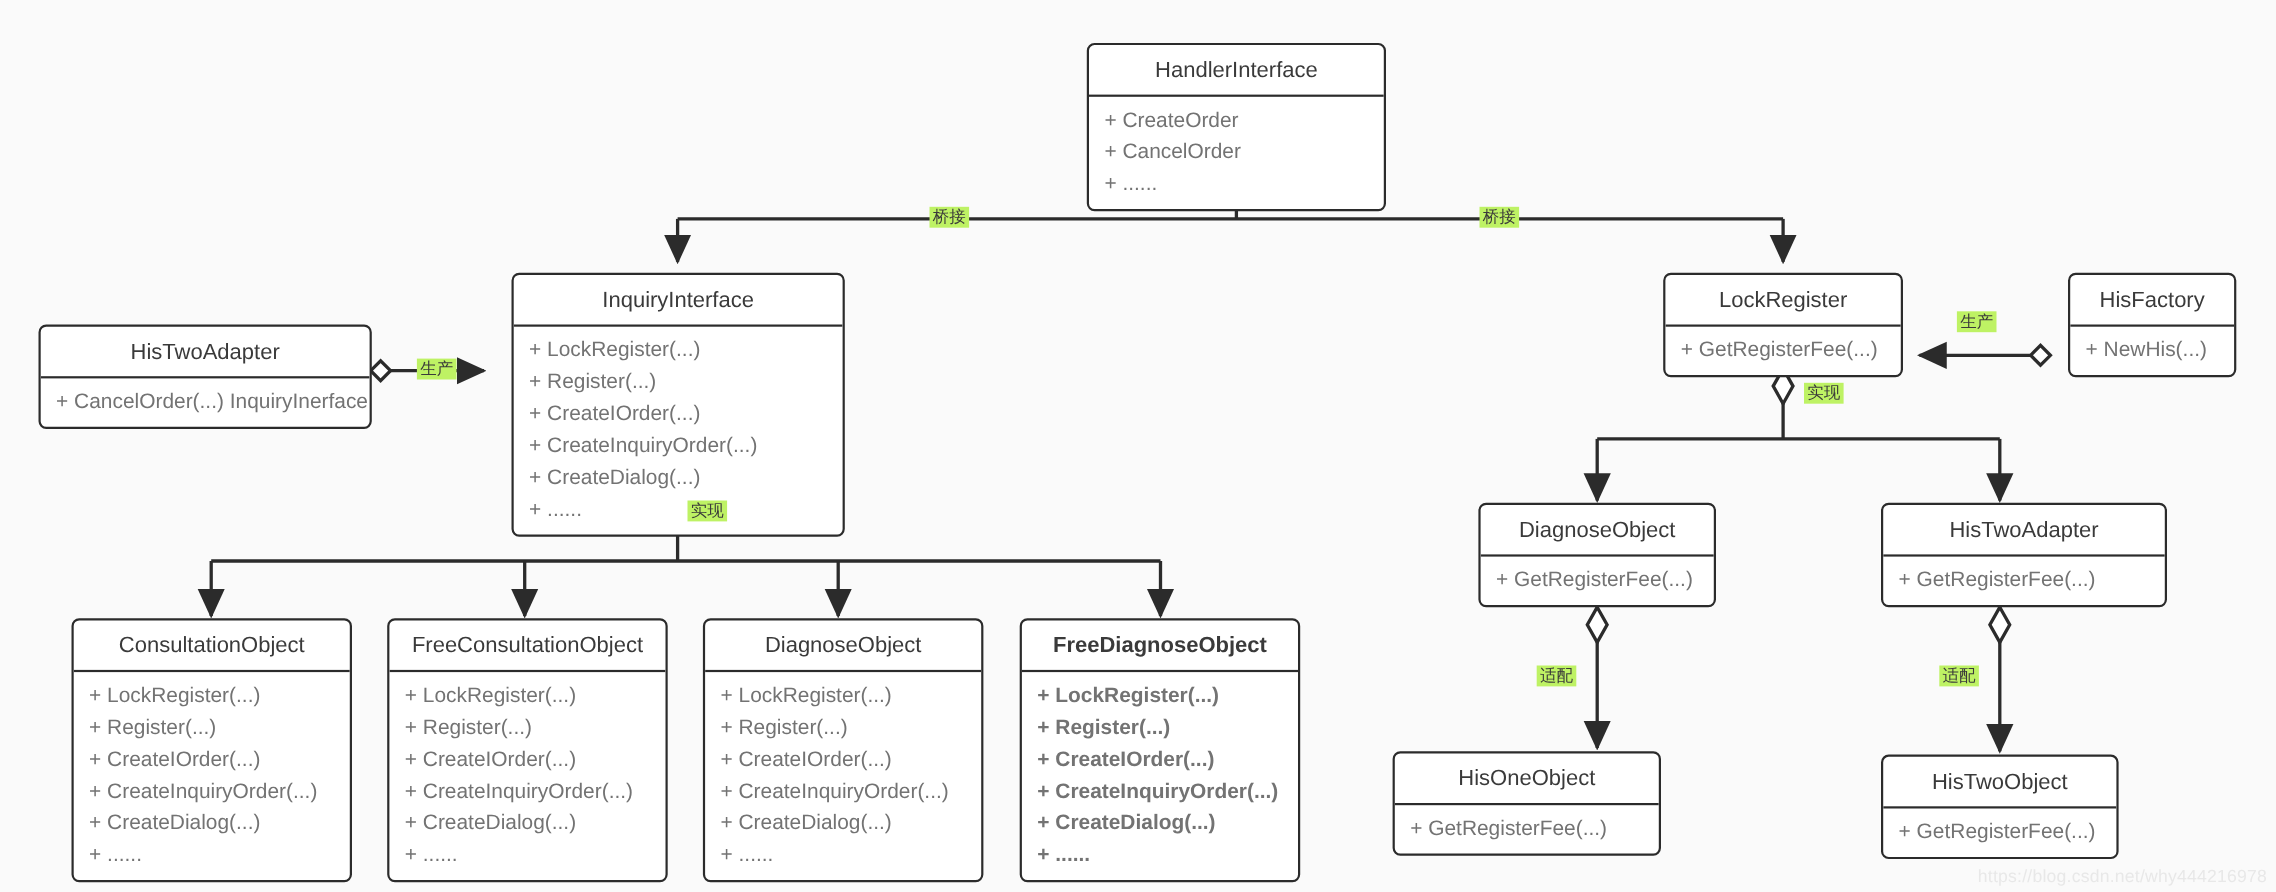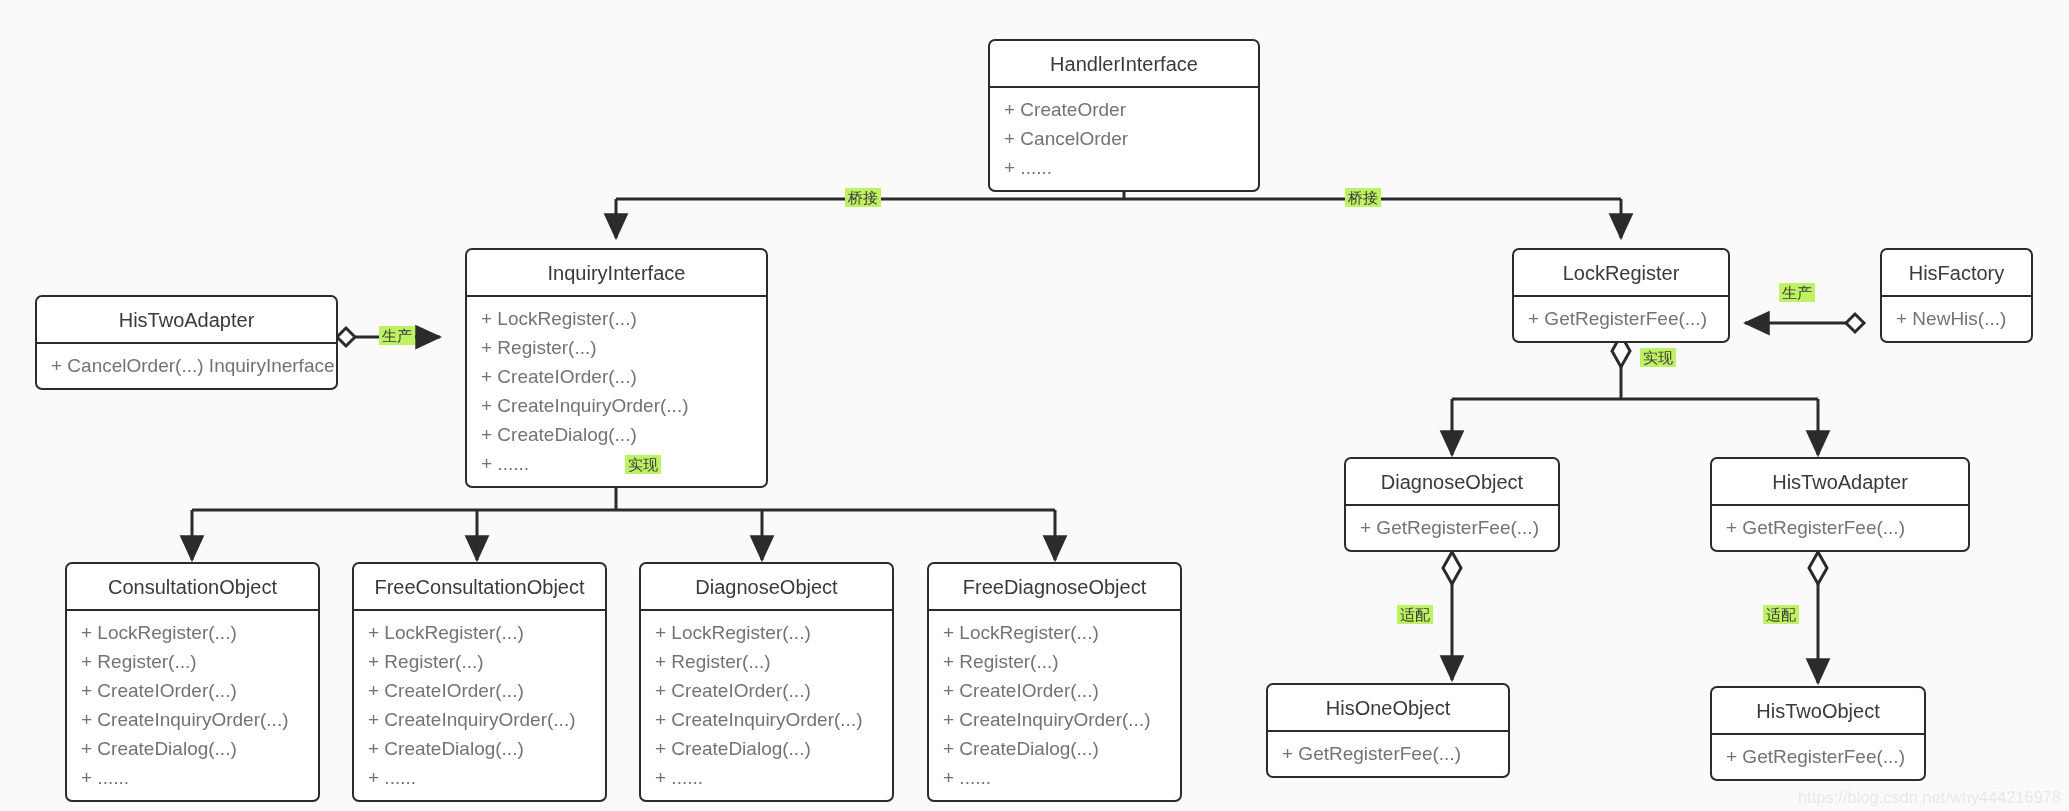--- a/index.html
+++ b/index.html
@@ -201,21 +201,21 @@
     <div class="uml-members">
       <div class="uml-member">+ LockRegister(...)</div>
       <div class="uml-member">+ Register(...)</div>
       <div class="uml-member">+ CreateIOrder(...)</div>
       <div class="uml-member">+ CreateInquiryOrder(...)</div>
       <div class="uml-member">+ CreateDialog(...)</div>
       <div class="uml-member">+ ......</div>
     </div>
   </div>
 
-  <div class="uml-class" style="left:927px; top:562px; width:255px;">
+  <div class="uml-class" style="left:927px; top:562px; width:255px;font-weight:bold;">
     <div class="uml-title">FreeDiagnoseObject</div>
     <div class="uml-members">
       <div class="uml-member">+ LockRegister(...)</div>
       <div class="uml-member">+ Register(...)</div>
       <div class="uml-member">+ CreateIOrder(...)</div>
       <div class="uml-member">+ CreateInquiryOrder(...)</div>
       <div class="uml-member">+ CreateDialog(...)</div>
       <div class="uml-member">+ ......</div>
     </div>
   </div>

